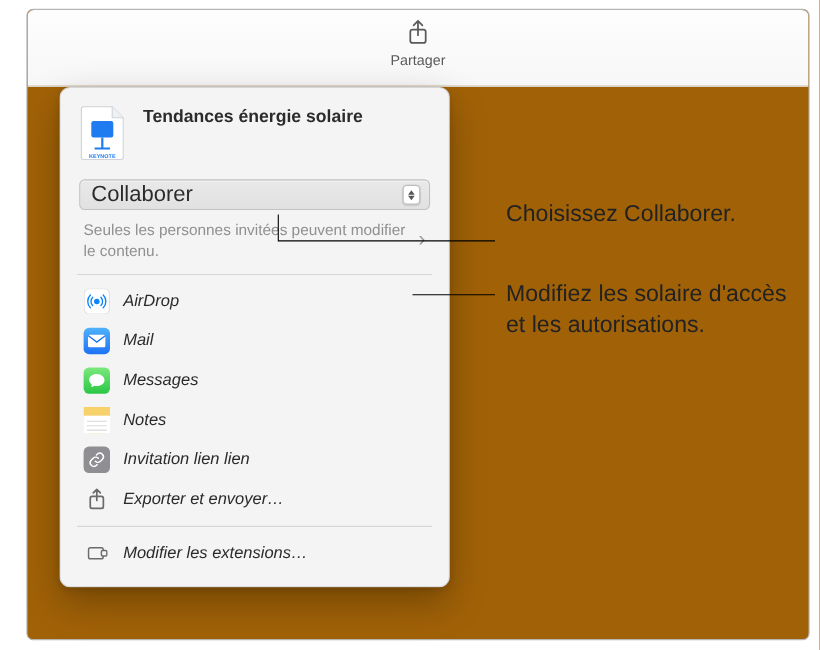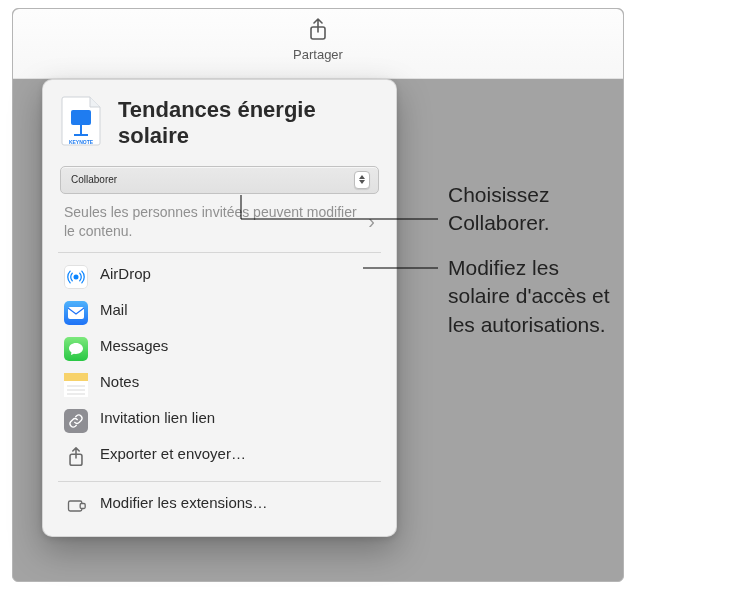--- a/index.html
+++ b/index.html
@@ -1,38 +1,38 @@
 <!DOCTYPE html>
 <html><head>
   <meta charset="utf-8">
   <style>
     * { box-sizing:border-box; margin:0; padding:0; }
     body { width:745px; height:591px; background:#fff; font-family:-apple-system,"Helvetica Neue",Arial,sans-serif; position:relative; overflow:hidden; color:#000; }
-    .frame { position:absolute; left:12px; top:8px; width:612px; height:574px; border:1px solid #b5b5b5; border-radius:6px; background:#a3a3a3; }
+    .frame { position:absolute; left:24px; top:8px; width:712px; height:574px; border:1px solid #b5b5b5; border-radius:6px; background:#a16207; }
     .toolbar { position:absolute; left:0; right:0; top:0; height:70px; background:linear-gradient(#fdfdfd,#f7f7f7); border-bottom:1px solid #e1e1e1; border-top-left-radius:6px; border-top-right-radius:6px; display:flex; flex-direction:column; align-items:center; justify-content:flex-start; padding-top:8px; gap:4px; }
     .share-glyph { width:22px; height:26px; display:flex; align-items:center; justify-content:center; color:#5a5a5a; }
     .toolbar-label { font-size:13px; color:#5a5a5a; }
     .sheet { position:absolute; left:29px; top:70px; width:355px; background:#f4f4f4; border:1px solid rgba(0,0,0,.12); border-radius:10px; box-shadow:0 14px 34px rgba(0,0,0,.28),0 2px 6px rgba(0,0,0,.12); padding:15px 13px 6px; }
     .hdr { display:flex; gap:14px; padding:0 4px 6px; }
     .doc-icon { width:44px; height:52px; flex:0 0 44px; }
     .hdr-text { display:flex; flex-direction:column; gap:2px; padding-top:2px; }
-    .doc-title { font-size:22px; font-weight:700; color:#2b2b2b; line-height:1.2; }
+    .doc-title { font-size:16px; font-weight:700; color:#2b2b2b; line-height:1.2; }
     .doc-sub   { font-size:13.5px; color:#8b8b8b; line-height:1.3; }
     .dropdown { margin:10px 4px 0; height:28px; background:linear-gradient(#E9E9E9,#E1E1E1); border:1px solid #c2c2c2; border-radius:5px; display:flex; align-items:center; padding:0 8px 0 10px; box-shadow:0 1px 0 rgba(255,255,255,.6) inset; }
-    .dropdown .label { font-size:10px; color:#2b2b2b; flex:1; }
+    .dropdown .label { font-size:20px; color:#2b2b2b; flex:1; }
     .stepper { width:16px; height:18px; background:#fff; border:1px solid #bdbdbd; border-radius:4px; display:flex; flex-direction:column; align-items:center; justify-content:center; gap:1px; box-shadow:0 1px 1px rgba(0,0,0,.1); }
     .tri { width:0; height:0; border-left:3.5px solid transparent; border-right:3.5px solid transparent; }
     .tri.up { border-bottom:4px solid #555; }
     .tri.dn { border-top:4px solid #555; }
     .perm-row { display:flex; align-items:center; gap:10px; padding:9px 6px 11px 8px; }
     .perm-text { font-size:14px; color:#909090; line-height:1.35; flex:1; }
     .chev { color:#9a9a9a; font-size:20px; padding-right:2px; }
     hr.sep { border:none; border-top:1px solid rgba(0,0,0,.12); margin:0 2px; }
     .list { padding:6px 0; }
-    .row  { display:flex; align-items:flex-start; gap:12px; padding:6px 8px; border-radius:6px; }
+    .row  { display:flex; align-items:center; gap:12px; padding:6px 8px; border-radius:6px;font-style:italic; }
     .row .lbl { font-size:15px; color:#2b2b2b; }
     .ico { width:24px; height:24px; flex:0 0 24px; display:flex; align-items:center; justify-content:center; border-radius:5px; }
     .ico svg { display:block; }
     .ico.airdrop  { background:#fff; box-shadow:inset 0 0 0 1px #e1e1e1; }
     .ico.mail     { background:linear-gradient(#4FB2FB,#1E72F6); }
     .ico.msgs     { background:linear-gradient(#7CE87C,#29C744); }
     .ico.notes    { background:linear-gradient(#fff,#fff); box-shadow:inset 0 0 0 1px #e6d07a; }
     .ico.link     { background:#8E8E93; }
     .ico.plain    { color:#6b6b6b; }
     .callout { position:absolute; font-size:21px; color:#222; line-height:1.35; }

